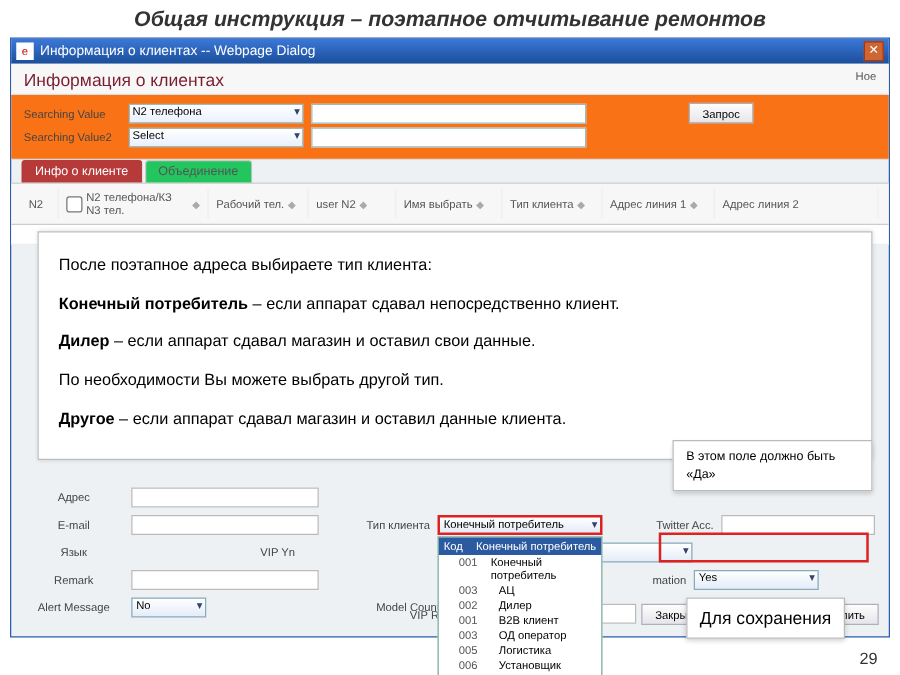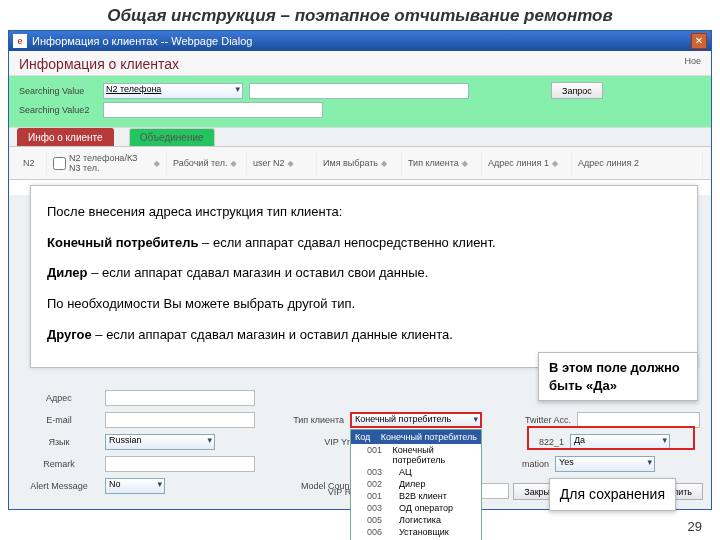--- a/index.html
+++ b/index.html
@@ -9,29 +9,29 @@
 
   .window { border: 1px solid #2a5db0; margin: 0 8px; background: #eef1f4; height: 480px; position: relative; }
   .titlebar { background: linear-gradient(#3b78d8,#1b4e9a); color: #fff; display: flex; align-items: center; padding: 2px 4px; font-size: 11px; }
   .titlebar .icon { width: 14px; height: 14px; background: #fff; margin-right: 5px; display: flex; align-items: center; justify-content: center; font-size: 9px; color: #c00; }
   .close-btn { width: 16px; height: 16px; background: #c63; color: #fff; text-align: center; line-height: 14px; font-size: 10px; cursor: pointer; border:1px solid #a31; }
   .spacer { flex: 1; }
 
   .section-title { color: #7a1d2e; font-size: 14px; padding: 5px 10px 3px; background:#f7f7f8; border-bottom:1px solid #ddd; display:flex; }
   .section-title .help { font-size:9px; color:#555; }
 
-  .searchbar { background:#86efac; padding:6px 10px; border-bottom:1px solid #ddd; }
+  .searchbar { background:#f97316; padding:6px 10px; border-bottom:1px solid #ddd; }
   .searchrow { display:flex; align-items:center; gap:6px; margin-bottom:3px; }
   .lbl { font-size: 9px; color:#444; width:78px; }
   .select, .input { height:16px; border:1px solid #9bb; background:#fff; font-size:9px; padding:0 2px; }
-  .select { width:140px; background:linear-gradient(#fff,#e8f0ff); position:relative;text-decoration:underline; }
+  .select { width:140px; background:linear-gradient(#fff,#e8f0ff); position:relative; }
   .select::after { content:"▾"; position:absolute; right:2px; top:0; font-size:9px; color:#346; }
   .btn { height:17px; border:1px solid #b0b0b8; background:linear-gradient(#fdfdfd,#e6e6ea); font-size:9px; padding:0 10px; cursor:pointer; }
 
-  .tabs { display:flex; gap:15px; padding:0 8px;text-align:right; }
+  .tabs { display:flex; gap:2px; padding:0 8px;text-align:right; }
   .tab { padding:3px 10px; font-size:10px; border:1px solid #ccc; border-bottom:none; border-radius:3px 3px 0 0; background:#22c55e; color:#555; cursor:pointer;}
   .tab.active { background:#b73a3a; color:#fff; border-color:#b73a3a;}
   .gridhead { display:flex; background:#f7f7f8; border-top:1px solid #ccc; border-bottom:1px solid #ccc; padding:4px 8px; gap:0; font-size:9px; color:#555;}
   .gh { border-right:1px solid #eee; padding:2px 6px; display:flex; align-items:center; gap:3px;}
   .gh .sort { font-size:8px; color:#aaa;}
   .gridbody { height:16px; background:#fff; border-bottom:1px solid #eee;}
 
   
   .overlay { position:absolute; top:185px; left:30px; right:22px; background:#fff; border:1px solid #bdbdbd; padding:14px 16px; font-size:13px; line-height:1.9; box-shadow:0 0 4px rgba(0,0,0,0.15);}
   .overlay p { margin-bottom:6px; }
@@ -47,21 +47,21 @@
   .sel::after{content:"▾"; position:absolute; right:2px; color:#346;}
 
   .dropdown-open { position:absolute; top:0; left:0; width:132px; border:1px solid #7a9; background:#fff; z-index:50; font-size:9px;}
   .dropdown-open .dd-head { background:#2c5aa0; color:#fff; padding:2px 4px; display:flex; justify-content:space-between;}
   .dropdown-open .dd-row { padding:1px 16px; display:flex; gap:6px; cursor:pointer;}
   .dropdown-open .dd-row .code{ width:26px; color:#555;}
 
   .hl-red { border:2px solid #d22 !important; }
   .hl-area { position:absolute; border:2px solid #d22; }
 
-  .callout { position:absolute; background:#fff; border:1px solid #bbb; padding:6px 10px; font-size:13px; font-weight:bold; box-shadow:0 2px 4px rgba(0,0,0,0.2); line-height:1.35;}
+  .callout { position:absolute; background:#fff; border:1px solid #bbb; padding:6px 10px; font-size:10px; font-weight:normal; box-shadow:0 2px 4px rgba(0,0,0,0.2); line-height:1.35;}
   .callout.c1 { top:352px; right:22px; width:160px;}
   .callout.c2 { top:478px; right:44px; font-weight:normal; font-size:14px;}
 
   .btnrow { position:absolute; bottom:4px; right:8px; display:flex; gap:4px;}
   .lbl4 { font-size:9px; color:#444; margin-right:4px; align-self:center;}
 </style>
 </head>
 <body>
 
 <div class="slide-title">Общая инструкция – поэтапное отчитывание ремонтов</div>
@@ -83,20 +83,21 @@
   <div class="searchbar">
     <div class="searchrow">
       <span class="lbl">Searching Value</span>
       <div class="select">N2 телефона</div>
       <input class="input" style="width: 220px;">
       <span style="width:70px"></span>
       <button class="btn">Запрос</button>
     </div>
     <div class="searchrow">
       <span class="lbl">Searching Value2</span>
+      <div class="select">Select</div>
       <input class="input" style="width: 220px;">
     </div>
   </div>
 
   <div class="tabs">
     <div class="tab active">Инфо о клиенте</div>
     <div class="tab">Объединение</div>
   </div>
 
   <div class="gridhead">
@@ -182,21 +183,20 @@
               <span class="code">JJ1</span>
               <span>Другое</span>
             </div>
         </div>
       </div>
       <span class="lbl3">Twitter Acc.</span>
       <input class="inp" style="flex: 0 0 100px;">
     </div>
     <div class="form-row">
       <span class="lbl2">Язык</span>
-      <div class="sel" style="flex:0 0 110px">Russian</div>
       <span style="width:42px"></span>
       <span class="lbl3">VIP Yn</span>
       <span style="width:142px"></span>
       <span class="lbl3" style="width:40px">822_1</span>
       <div class="sel" style="flex:0 0 100px">Да</div>
     </div>
     <div class="form-row">
       <span class="lbl2">Remark</span>
       <input class="inp" style="flex: 0 0 150px;">
       <span style="width:224px"></span>
@@ -217,21 +217,21 @@
       <button class="btn">Закрыть</button>
       <button class="btn hl-red">Сохранить</button>
       <button class="btn">Удалить</button>
     </div>
   </div>
 
   <div class="hl-area" style="top:395px; right:16px; width:168px; height:24px;"></div>
 </div>
 
 <div class="overlay">
-  <p>После внесения адреса инструкция тип клиента:</p>
+  <p>После поэтапное адреса выбираете тип клиента:</p>
   <p><b>Конечный потребитель</b><span> – если аппарат сдавал непосредственно клиент.</span></p>
   <p><b>Дилер</b><span> – если аппарат сдавал магазин и оставил свои данные.</span></p>
   <p>По необходимости Вы можете выбрать другой тип.</p>
   <p><b>Другое</b><span> – если аппарат сдавал магазин и оставил данные клиента.</span></p>
 </div>
 
 <div class="callout c1">В этом поле должно быть «Да»</div>
 <div class="callout c2">Для сохранения</div>
 
 <div class="page-num">29</div>

